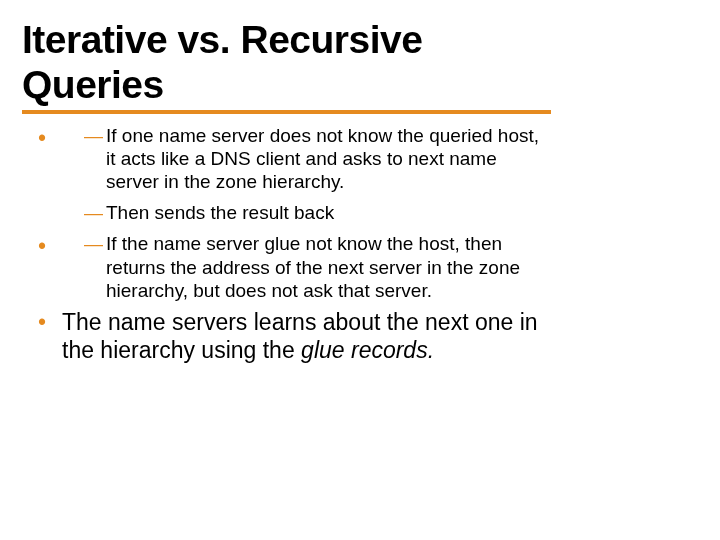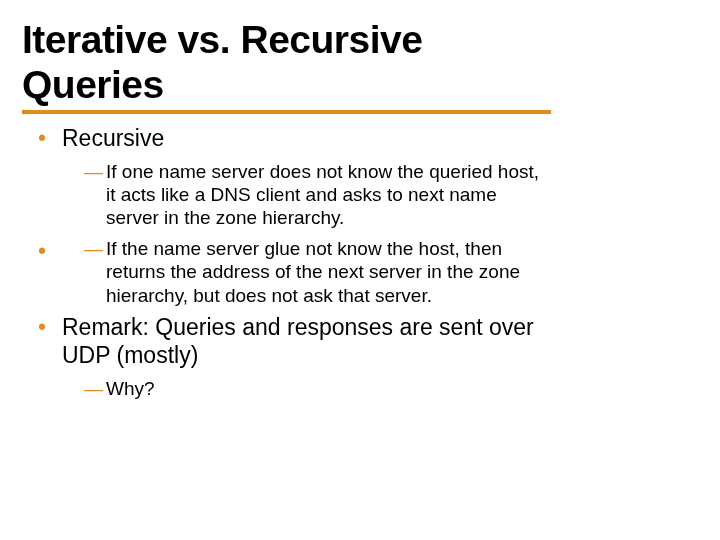--- a/index.html
+++ b/index.html
@@ -77,35 +77,32 @@
 </head>
 <body>
 
 <div class="slide">
 
   <h1 class="title">Iterative vs. Recursive Queries</h1>
 
   <ul class="lvl1">
 
     <li>
-      <span>Recursive</span>
       <ul class="lvl2">
         <li>If one name server does not know the queried host, it acts like a DNS client and asks to next name server in the zone hierarchy.</li>
+        <li>Then sends the result back</li>
       </ul>
     </li>
 
     <li>
       <ul class="lvl2">
         <li>If the name server glue not know the host, then returns the address of the next server in the zone hierarchy, but does not ask that server.</li>
       </ul>
     </li>
 
+    <li>
+      <span>The name servers learns about the next one in the hierarchy using the </span><span class="italic">glue records.</span><span></span>
+    </li>
 
-    <li>
-      <span>Remark: Queries and responses are sent over UDP (mostly)</span>
-      <ul class="lvl2">
-        <li>Why?</li>
-      </ul>
-    </li>
 
   </ul>
 
 </div>
 
 </body></html>

